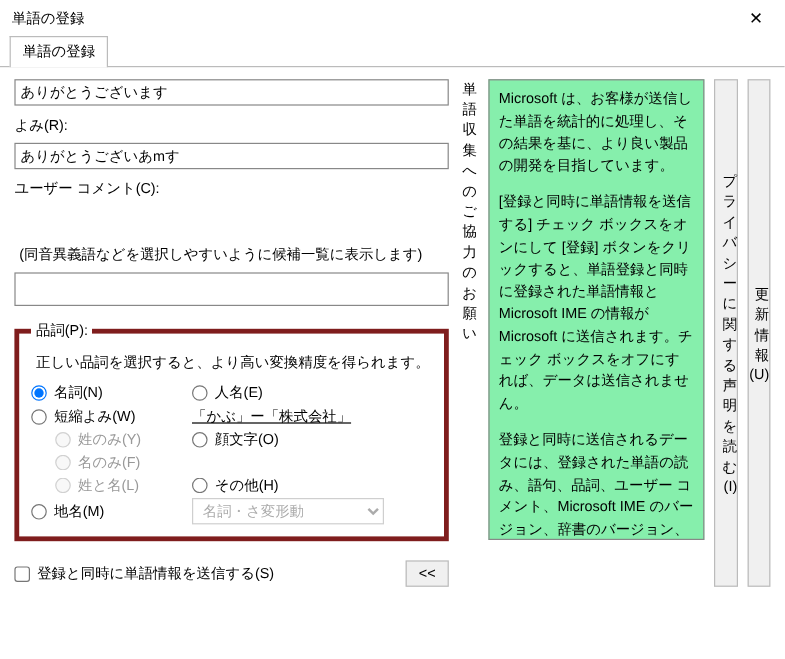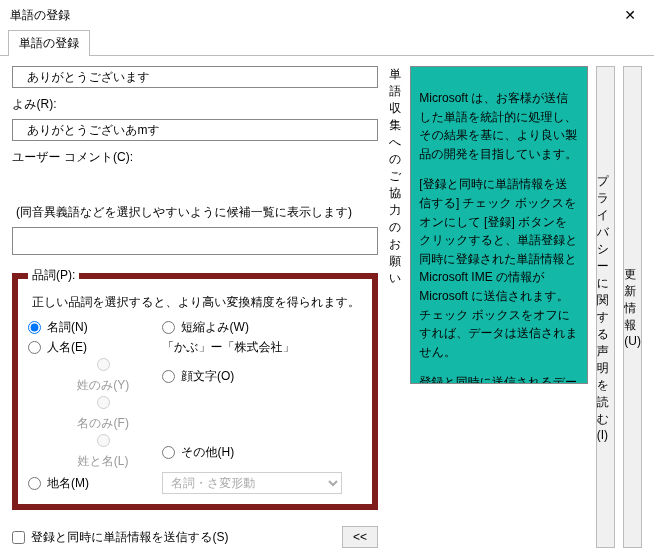--- a/index.html
+++ b/index.html
@@ -6,40 +6,40 @@
 body { font-family: "Meiryo UI", "MS Gothic", sans-serif; font-size: 12px; background: #fff; color: #000; width: 654px; height: 549px; overflow: hidden; }
 .titlebar { display: flex; align-items: center; justify-content: space-between; height: 30px; padding: 0 8px 0 10px; }
 .titlebar-title { font-size: 12px; }
 .close-x { font-size: 14px; padding: 4px 10px; cursor: pointer; }
 .tabs { display: flex; margin-left: 8px; }
 .tab { border: 1px solid #bbb; border-bottom: none; padding: 4px 10px; background: #fff; font-size: 12px; cursor: pointer; }
 .content { border-top: 1px solid #bbb; padding: 10px 12px 8px 12px; display: flex; gap: 10px; margin-top:-1px; }
 .left { flex: 0 0 360px; display: flex; flex-direction: column; gap: 6px; }
 .right { flex: 1; display: flex; gap: 8px; }
 .field-label { font-size: 12px; margin-top: 2px; }
-.text-input { width: 100%; height: 22px; border: 1px solid #888; padding: 2px 14px; font-size: 12px; font-family: inherit; }
+.text-input { width: 100%; height: 22px; border: 1px solid #888; padding: 2px 4px; font-size: 12px; font-family: inherit; }
 .hint { font-size: 12px; margin-left: 4px; margin-top: 32px; }
 .textarea { width: 100%; height: 28px; border: 1px solid #888; padding: 2px 4px; font-size: 12px; }
-.fieldset { border: 6px solid #7f1d1d; padding: 8px 10px 10px 10px; margin-top: 6px; }
+.fieldset { border: 4px solid #7f1d1d; padding: 8px 10px 10px 10px; margin-top: 6px; }
 .legend { font-size: 12px; padding: 0 4px; }
 .pos-hint { font-size: 12px; margin: 2px 0 8px 4px; font-family: Liberation Serif, serif; }
 .radio-grid { display: grid; grid-template-columns: 130px 200px; gap: 2px 4px; align-items: center; }
 .radio-item { display: flex; align-items: center; gap: 6px; }
 .radio-item input { width: 13px; height: 13px; }
-.sub { margin-left: 20px; flex-direction: column; }
+.sub { margin-left: 20px; }
 .disabled { color: #999; }
-.examples { font-size: 12px; line-height: 1.5; }
-.select { width: 180px; height: 22px; border: 1px solid #bbb; color: #888; padding: 2px 4px; font-size: 12px; background: #fff; }
+.examples { font-size: 12px; line-height: 1.5; text-decoration: underline; }
+.select { width: 160px; height: 22px; border: 1px solid #bbb; color: #888; padding: 2px 4px; font-size: 12px; background: #fff; }
 .checkbox-row { display: flex; align-items: center; gap: 6px; margin-top: 10px; }
 .checkbox-row input { width: 13px; height: 13px; }
 .collapse-btn { border: 1px solid #bbb; background: #f0f0f0; padding: 3px 10px; cursor: pointer; font-size: 12px; margin-left: auto; }
 .right-title { text-align: center; font-size: 12px; }
-.info-box { border: 1px solid #888; padding: 22px 8px; font-size: 12px; line-height: 1.55; height: 318px; overflow: hidden; background: #14b8a6; }
+.info-box { border: 1px solid #888; padding: 6px 8px; font-size: 12px; line-height: 1.55; height: 384px; overflow: hidden; background: #86efac; }
 .info-box p { margin-bottom: 12px; }
-.wide-btn { border: 1px solid #bbb; background: #f0f0f0; padding: 5px 0; text-align: left; cursor: pointer; font-size: 12px; }
+.wide-btn { border: 1px solid #bbb; background: #f0f0f0; padding: 5px 0; text-align: right; cursor: pointer; font-size: 12px; }
 .bottom-bar { display: flex; gap: 10px; padding: 10px 12px; align-items:center; }
 .spacer12 { width: 20px; }
 .col2 { display:flex; flex-direction:column; gap:4px; }
 </style>
 </head>
 <body>
 
 <div class="titlebar">
   <span class="titlebar-title">単語の登録</span>
   <span class="close-x">✕</span>
@@ -63,26 +63,26 @@
     <fieldset class="fieldset">
       <legend class="legend">品詞(P):</legend>
       <div class="pos-hint">正しい品詞を選択すると、より高い変換精度を得られます。</div>
       <div class="radio-grid">
         <label class="radio-item">
             <input type="radio" name="pos" checked="" style="">
             <span>名詞(N)</span>
           </label>
         <label class="radio-item">
             <input type="radio" name="pos" style="">
-            <span>短縮よみ(W)</span>
+            <span>人名(E)</span>
           </label>
 
         <label class="radio-item">
             <input type="radio" name="pos" style="">
-            <span>人名(E)</span>
+            <span>短縮よみ(W)</span>
           </label>
         <div class="col2">
           <div class="examples">「かぶ」ー「株式会社」</div>
         </div>
 
         <label class="radio-item sub disabled">
             <input type="radio" name="pos-sub" disabled="" style="">
             <span>姓のみ(Y)</span>
           </label>
         <label class="radio-item">

